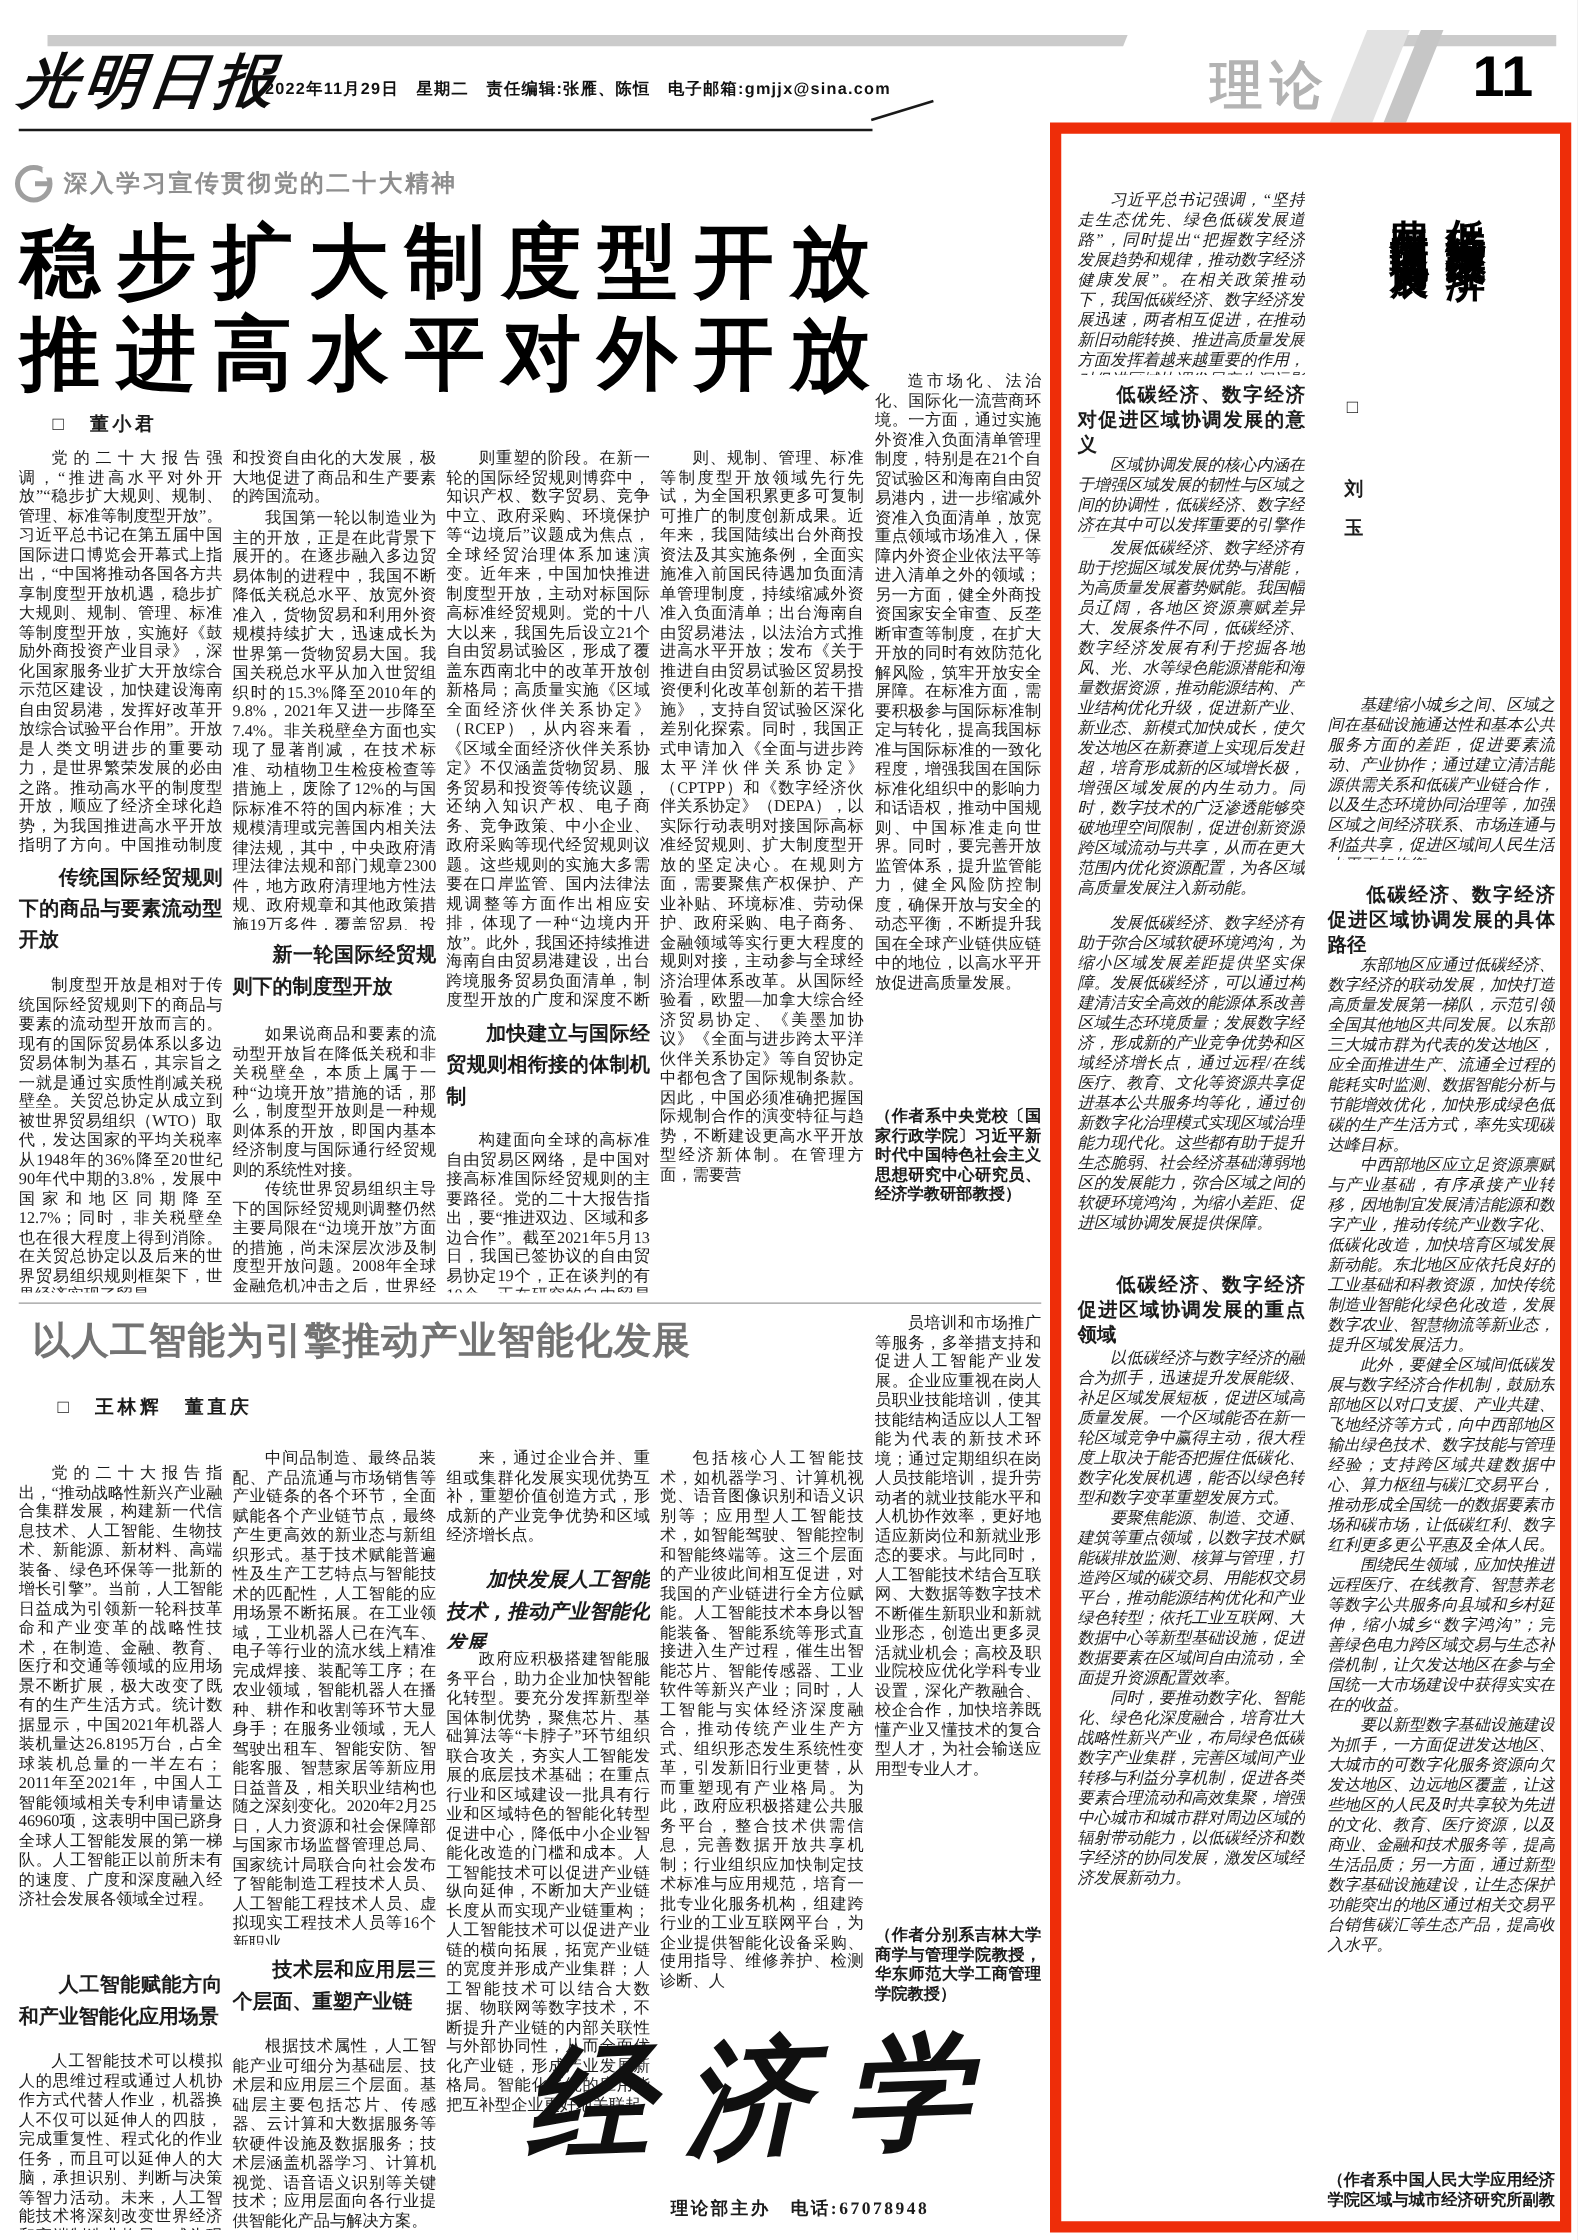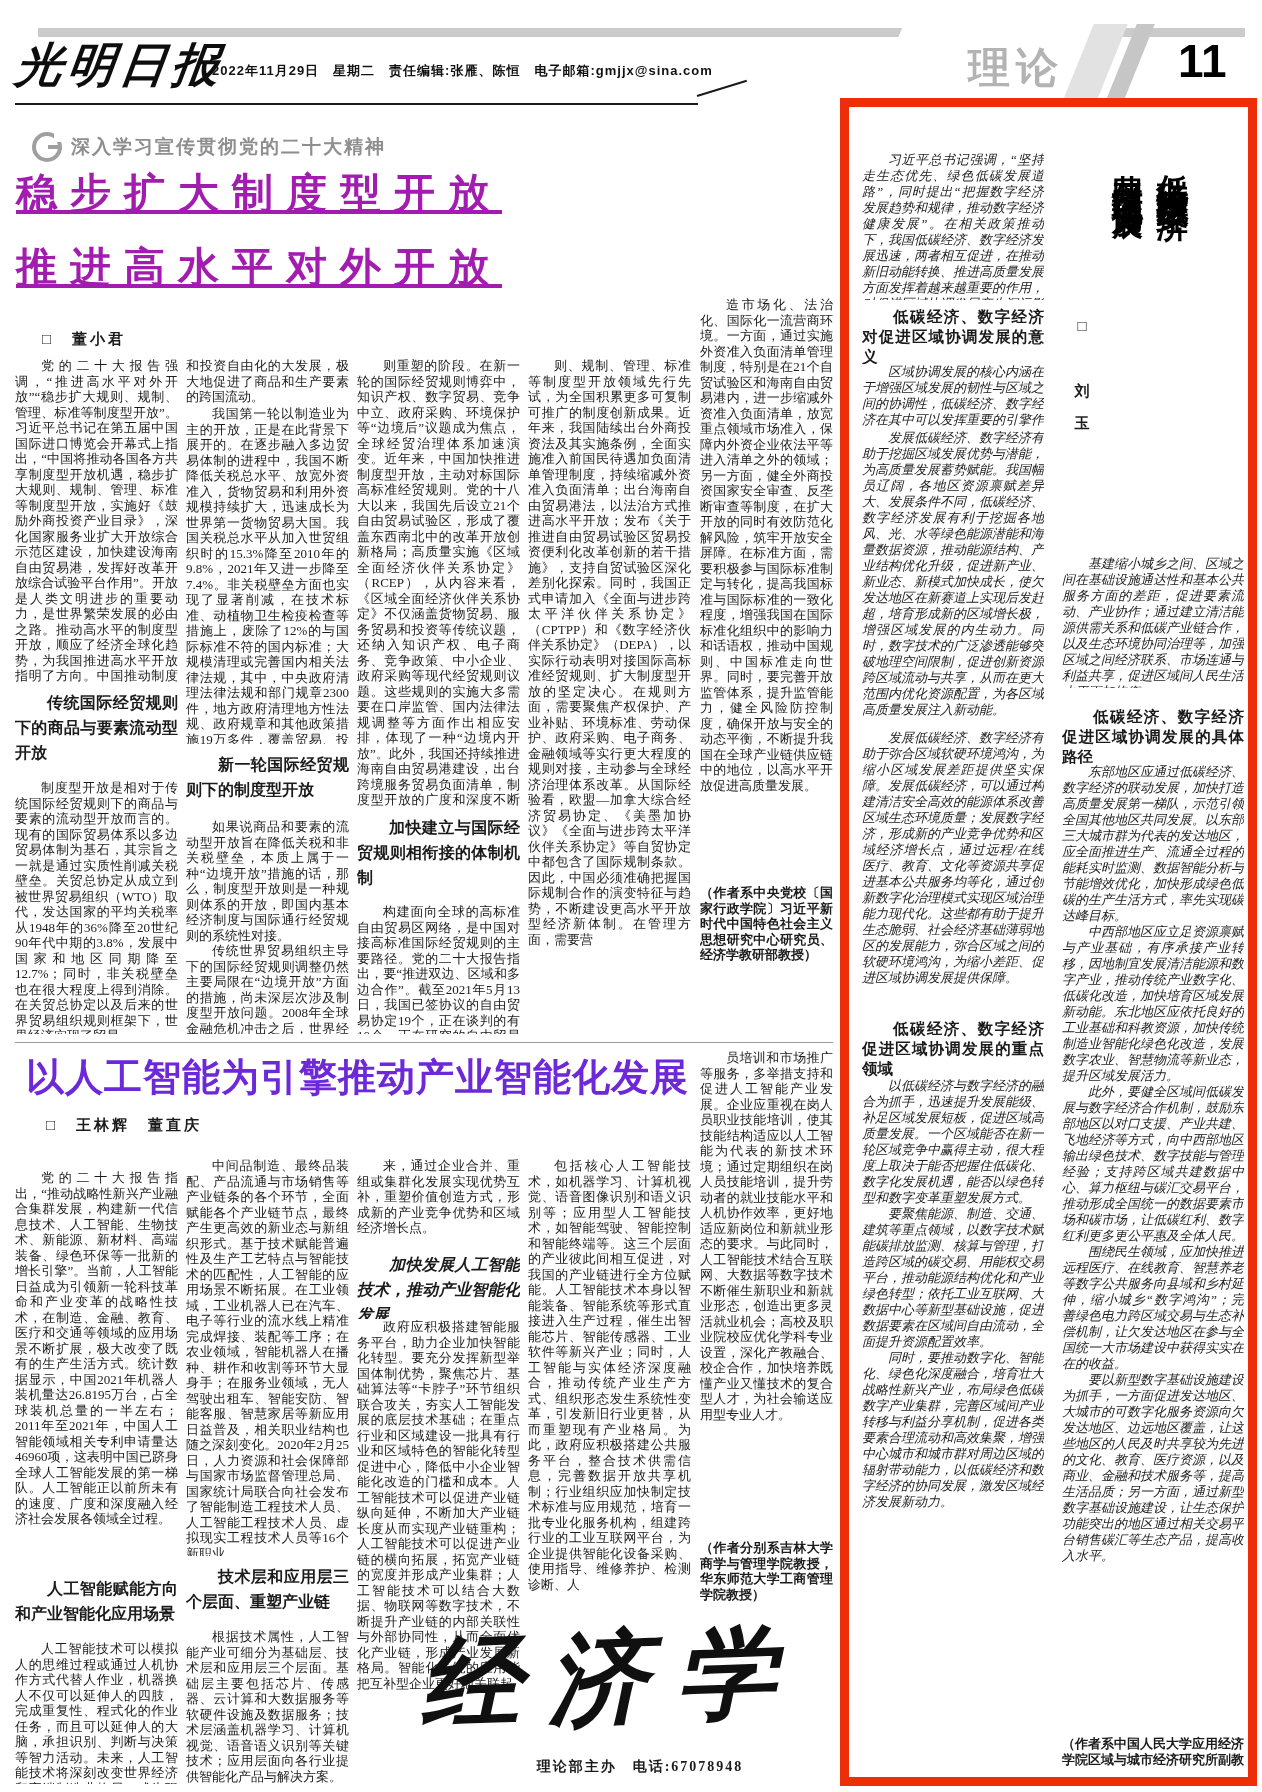--- a/index.html
+++ b/index.html
@@ -19,30 +19,30 @@
   .pagenum{font-family:"Liberation Sans","DejaVu Sans",sans-serif;font-weight:bold;
            font-size:46px;color:#000;}
   .rule{background:#1a1a1a;height:2px;}
   
   .banner{display:flex;align-items:center;}
   .gico{width:22px;height:22px;border:4px solid #9f9f9f;border-radius:50%;display:inline-block;position:relative;}
   .gico i{position:absolute;right:-2px;top:9px;width:12px;height:4px;background:#9f9f9f;}
   .gico b{position:absolute;right:-4px;top:-2px;width:8px;height:8px;background:#fff;}
   .bannertxt{font-family:"Liberation Sans","DejaVu Sans",sans-serif;font-weight:bold;
              font-size:19px;letter-spacing:2px;color:#8e8e8e;margin-left:9px;}
-  .h1line{font-weight:900;font-size:41px;letter-spacing:13px;color:#a21caf;white-space:nowrap;text-decoration:underline;}
+  .h1line{font-weight:900;font-size:64px;letter-spacing:13px;color:#000000;white-space:nowrap;}
   .byline{font-weight:bold;font-size:15px;letter-spacing:3px;}
   .col{position:absolute;width:163px;font-size:13px;line-height:15.5px;text-align:justify;overflow:hidden;}
   .col p{margin:0;text-indent:2em;}
   .col p.noind{text-indent:0;}
   .clip{overflow:hidden;}
   .subh{font-weight:700;font-size:16px;line-height:25px;text-indent:2em;padding:8px 0 5px 0;overflow:hidden;}
   .note{font-weight:700;text-indent:0 !important;}
   .divider{background:#9a9a9a;height:1px;}
-  .h2line{font-weight:900;font-size:38px;letter-spacing:1px;color:#6d28d9;white-space:nowrap;}
+  .h2line{font-weight:900;font-size:30px;letter-spacing:1px;color:#737373;white-space:nowrap;}
   
   .redbox{border:9px solid #ee2d09;background:#fff;box-sizing:border-box;}
   .rcol{position:absolute;width:182px;font-size:13px;line-height:16px;font-style:italic;
         text-align:justify;overflow:hidden;}
   .rcol p{margin:0;text-indent:2em;}
   .rsub{font-family:"Liberation Sans","DejaVu Sans",sans-serif;font-style:normal;
         font-weight:700;font-size:15.5px;line-height:20px;text-indent:2em;padding:7px 0 5px 0;overflow:hidden;}
   .rnote{font-style:normal;font-weight:700;text-indent:0 !important;}
   .vtitle{writing-mode:vertical-rl;font-weight:900;font-size:32px;line-height:46px;
           letter-spacing:4px;color:#000;}
@@ -61,21 +61,21 @@
   <div class="abs masthead" style="left:16px;top:34px;">光明日报</div>
   <div class="abs dateline" style="left:212px;top:62px;">2022年11月29日　星期二　责任编辑:张雁、陈恒　电子邮箱:gmjjx@sina.com</div>
   <div class="abs sec-para" style="left:888px;top:24px;width:212px;height:78px;"></div>
   <div class="abs stripe" style="left:1078px;top:24px;width:34px;height:78px;background:#e2e2e2;"></div>
   <div class="abs stripe" style="left:1121px;top:24px;width:18px;height:78px;background:#c6c6c6;"></div>
   <div class="abs secname" style="left:968px;top:40px;">理论</div>
   <div class="abs pagenum" style="left:1178px;top:34px;">11</div>
   <div class="abs rule" style="left:15px;top:103px;width:683px;"></div>
   <div class="abs rule" style="left:697px;top:95px;width:52px;transform:rotate(-17deg);transform-origin:left center;"></div>
 
-  <div class="abs banner" style="left:32px;top:132px;">
+  <div class="abs banner" style="left:12px;top:132px;">
     <span class="gico">
         <b></b>
         <i></i>
       </span>
     <span class="bannertxt">深入学习宣传贯彻党的二十大精神</span>
   </div>
   <div class="abs h1line" style="left:16px;top:166px;">稳步扩大制度型开放</div>
   <div class="abs h1line" style="left:16px;top:240px;">推进高水平对外开放</div>
   <div class="abs byline" style="left:42px;top:330px;">□　董小君</div>
 

